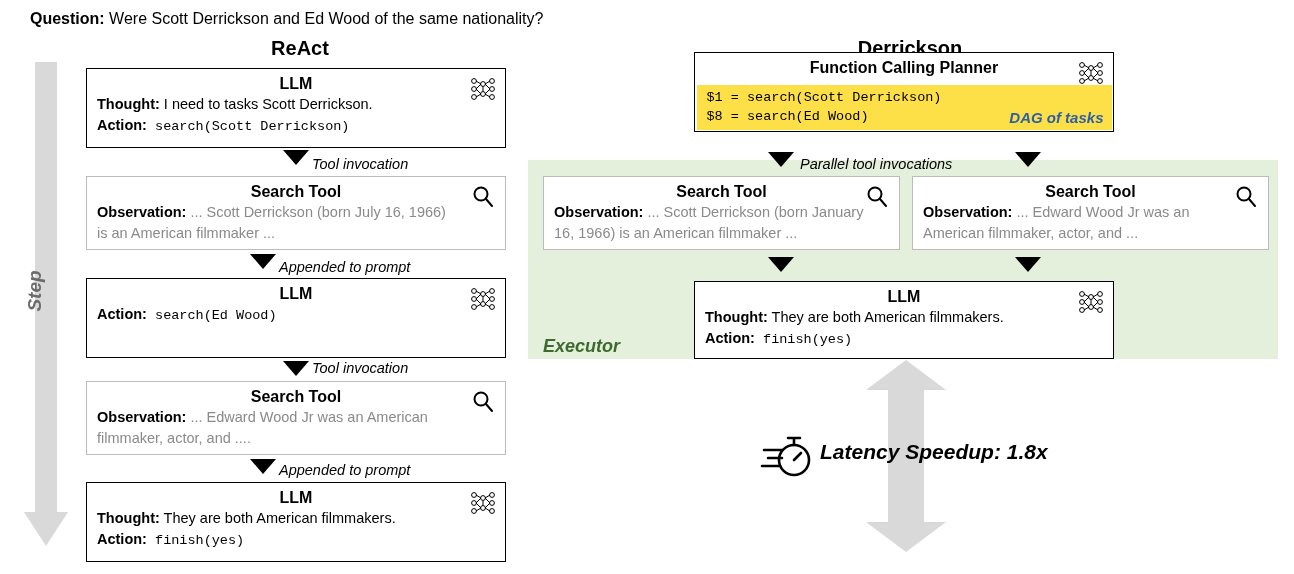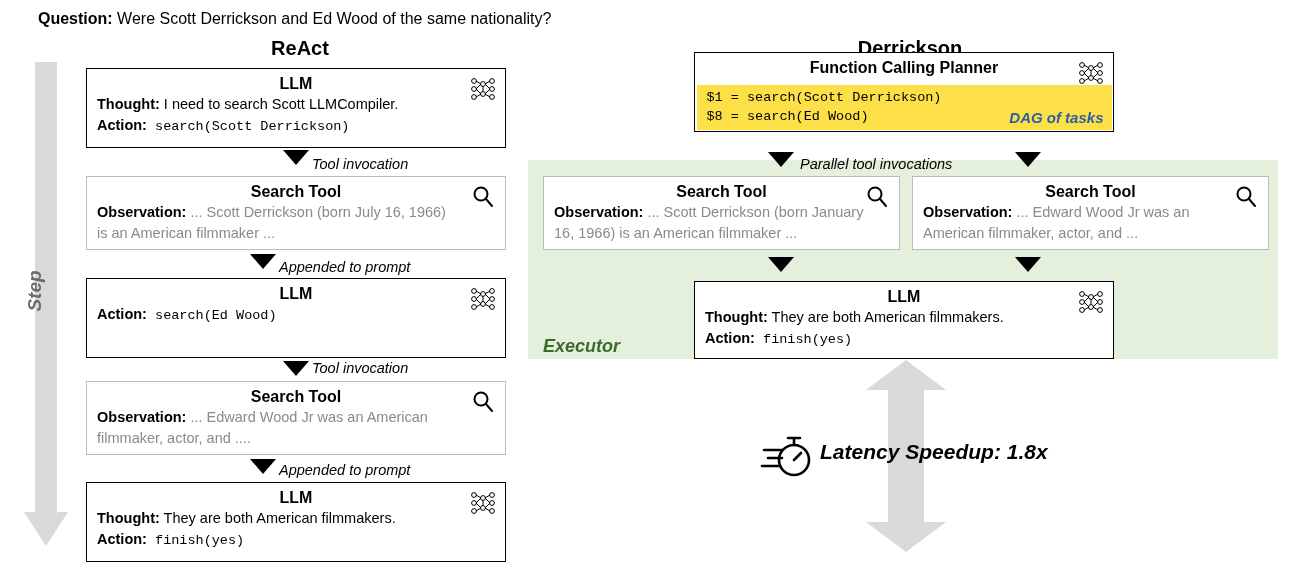--- a/index.html
+++ b/index.html
@@ -15,21 +15,20 @@
     color: #000;
     overflow: hidden;
   }
   .abs { position: absolute; }
 
   
   #question {
     left: 30px; top: 10px;
     font-size: 16px;
     white-space: nowrap;
-    margin-left: 8px;
   }
   #question .q-label { font-weight: bold; }
 
   
   .col-title {
     font-size: 20px;
     font-weight: bold;
     text-align: center;
     white-space: nowrap;
   }
@@ -212,21 +211,21 @@
           <circle cx="7" cy="22" r="2.4"></circle>
         <circle cx="16" cy="9" r="2.4"></circle>
           <circle cx="16" cy="19" r="2.4"></circle>
         <circle cx="25" cy="6" r="2.4"></circle>
           <circle cx="25" cy="14" r="2.4"></circle>
           <circle cx="25" cy="22" r="2.4"></circle>
         <path d="M9 6 L14 9 M9 14 L14 9 M9 14 L14 19 M9 22 L14 19 M18 9 L23 6 M18 9 L23 14 M18 19 L23 14 M18 19 L23 22 M16 11.4 L16 16.6"></path>
       </g>
     </svg>
   </div>
-  <div class="box-line"><span class="lbl">Thought:</span><span> I need to search Scott LLMCompiler.</span></div>
+  <div class="box-line"><span class="lbl">Thought:</span><span> I need to tasks Scott Derrickson.</span></div>
   <div class="box-line"><span class="lbl">Action:</span><span class="mono"> search(Scott Derrickson)</span></div>
 </div>
 
 <div class="abs down-arrow" style="left:283px; top:150px;"></div>
 <div class="abs arrow-label" style="left:312px; top:156px;">Tool invocation</div>
 
 <div class="box light" style="left:86px; top:176px; width:420px; height:74px;">
   <div class="box-title">Search Tool</div>
   <div class="icon">
     <svg viewBox="0 0 30 28" width="30" height="28">

